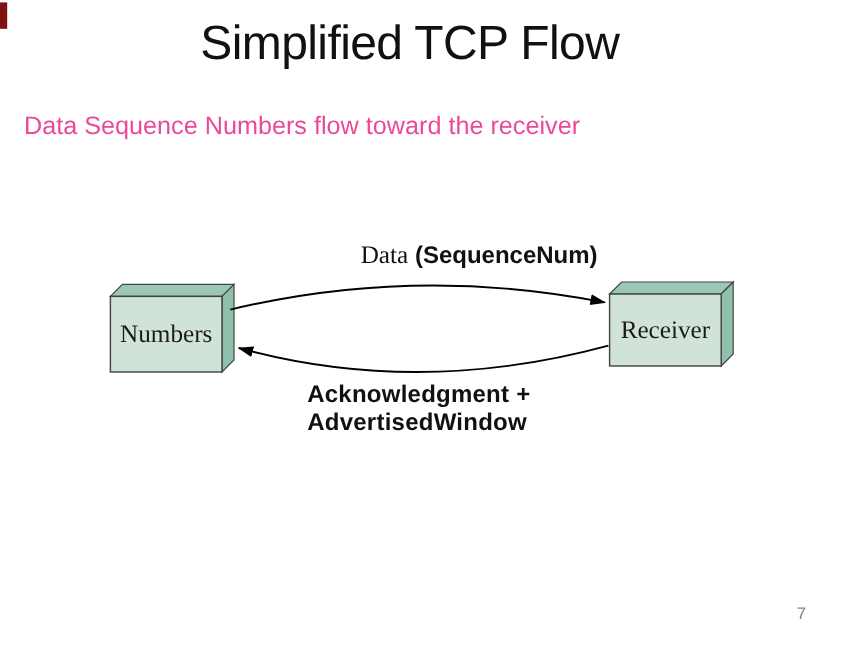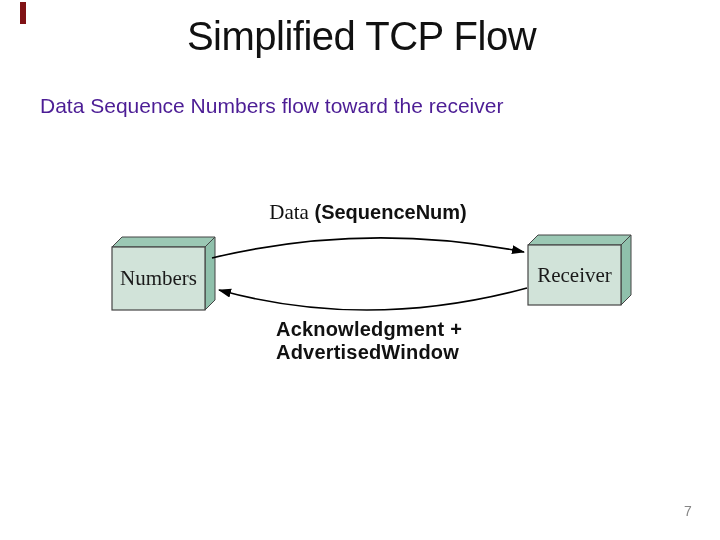--- a/index.html
+++ b/index.html
@@ -6,21 +6,20 @@
   body {
     width: 720px; height: 540px;
     background: #ffffff;
     font-family: "Liberation Sans", sans-serif;
     overflow: hidden;
   }
   .slide {
     position: relative;
     width: 683px; height: 540px;
     background: #ffffff;
-    margin-left: 20px;
   }
   .accent-bar {
     position: absolute;
     left: 0; top: 2px;
     width: 6px; height: 22px;
     background: #801215;
   }
   .title {
     position: absolute;
     left: 0; right: 0; top: 14px;
@@ -30,36 +29,36 @@
     font-weight: 400;
     letter-spacing: -0.5px;
     color: #111111;
     font-family: "Liberation Sans", sans-serif;
   }
   .body-text {
     position: absolute;
     left: 20px; top: 88px;
     font-size: 21px;
     line-height: 35px;
-    color: #4c1d95;
+    color: #ec4899;
   }
   .body-text p { margin: 0; }
   .figure {
     position: absolute;
     left: 0; top: 0;
     width: 720px; height: 540px;
   }
   .figure svg {
     position: absolute;
     left: 0; top: 0;
   }
   .lbl { position: absolute; color: #111111; }
   .data-label {
     left: 198px; top: 200px; width: 300px;
-    text-align: center;
+    text-align: right;
     font-size: 20px;
     white-space: nowrap;
   }
   .data-label .serif {
     font-family: "Liberation Serif", serif;
     font-size: 21px;
     font-weight: 400;
   }
   .data-label .sans {
     font-family: "Liberation Sans", sans-serif;

